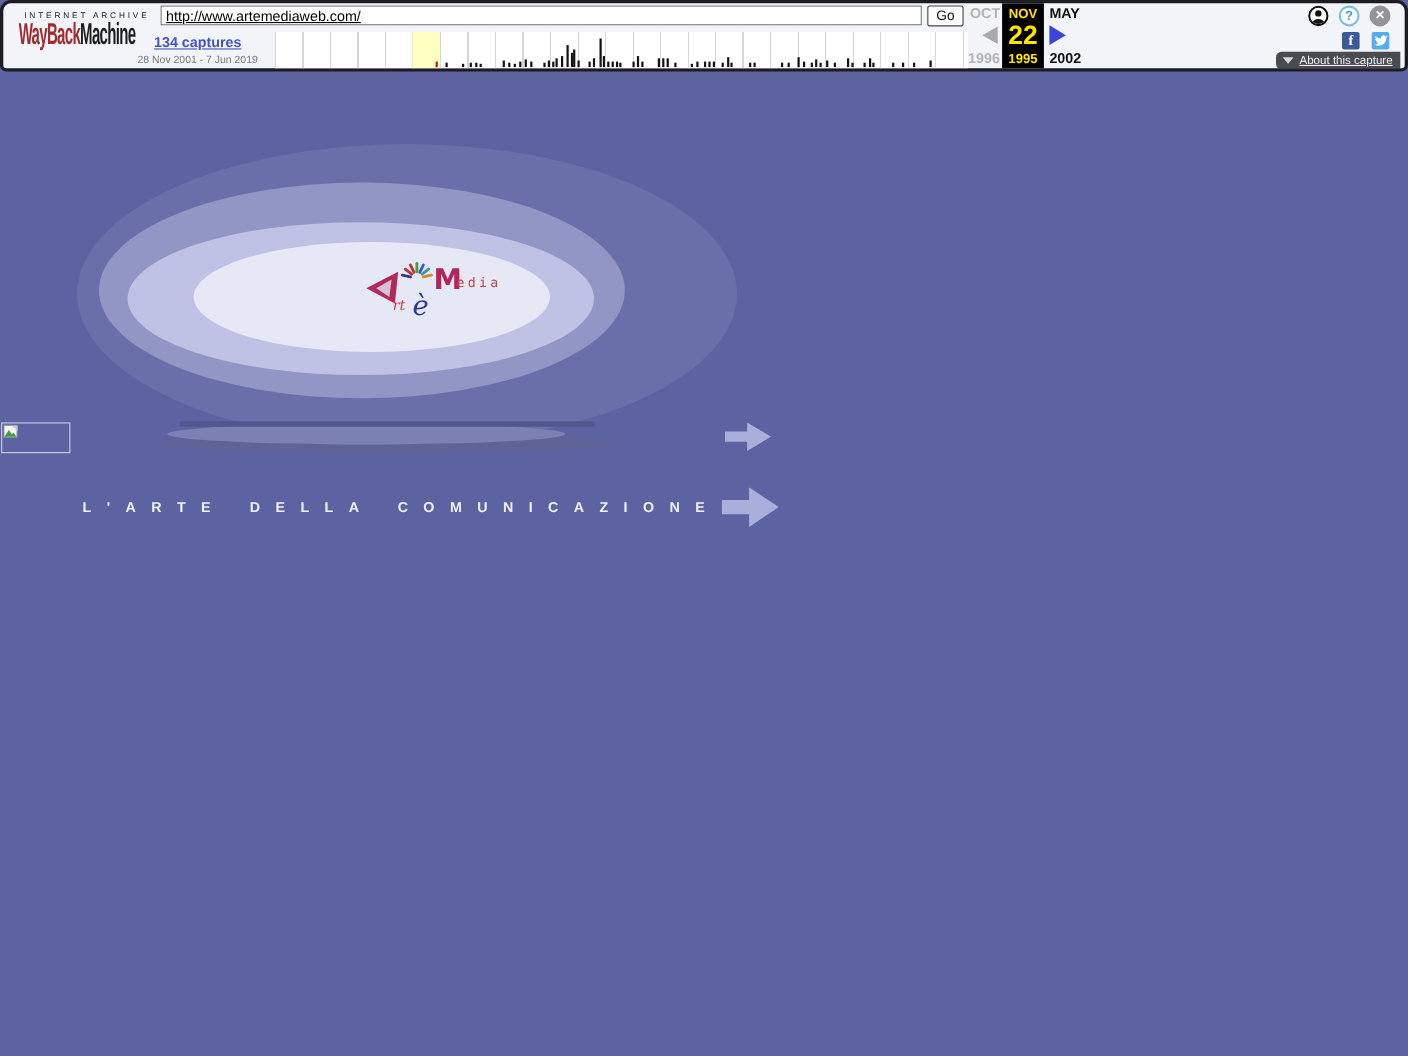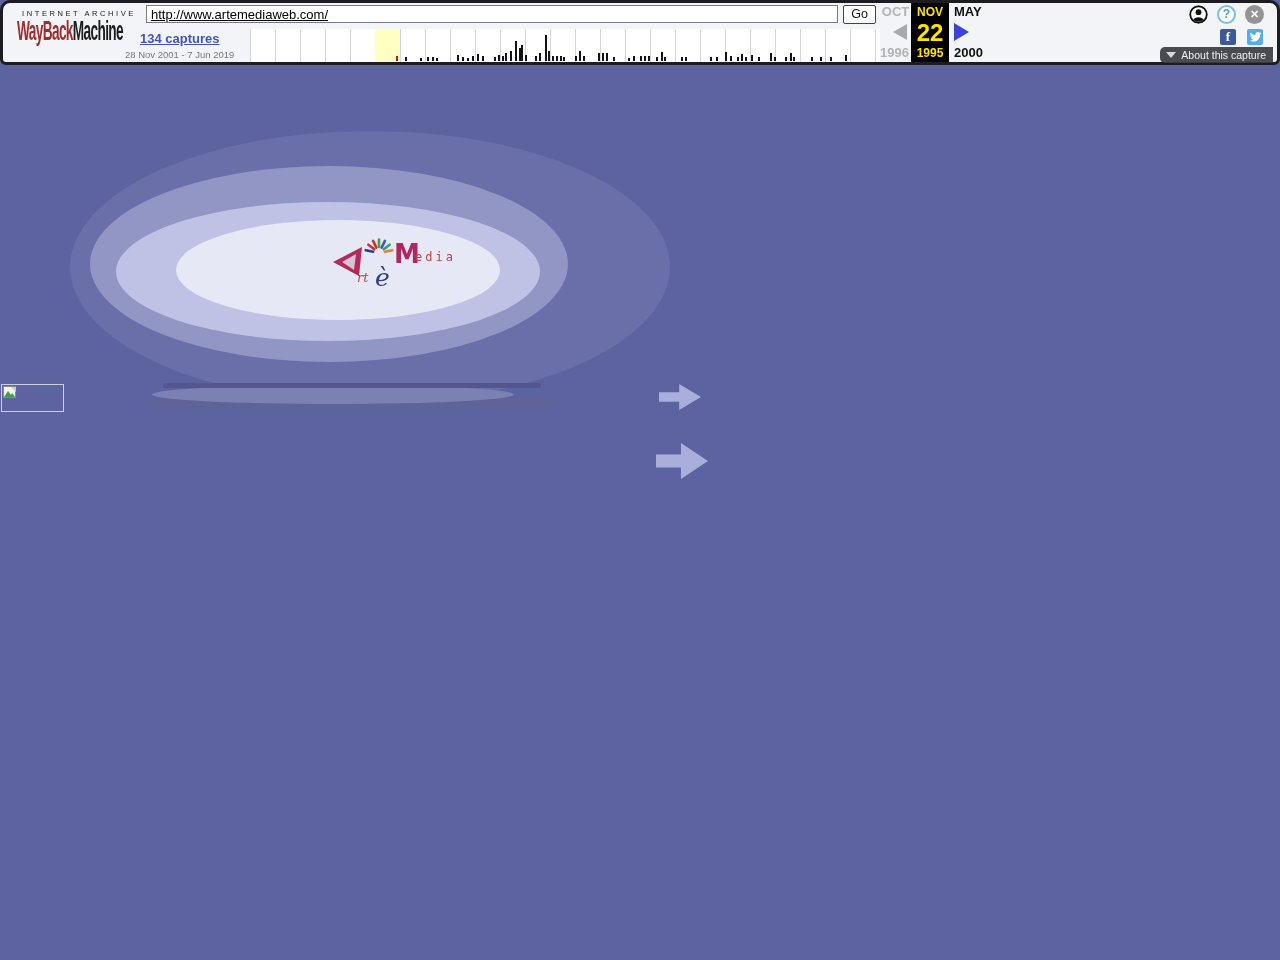--- a/index.html
+++ b/index.html
@@ -58,21 +58,21 @@
   .sq-icon { width:16px; height:16px; border-radius:2px; cursor:pointer; text-align:center; }
   .fb { left:1217px; top:26px; background:var(--facebook_blue); color:#fff; font-size:13px;
     font-weight:bold; line-height:16px; font-family:"Liberation Serif",serif; }
   .tw { left:1244px; top:26px; background:var(--twitter_blue); }
 
   .about-bar { right:4px; top:44px; height:16px; background:rgba(60,60,68,0.93);
     border-radius:5px 0 0 5px; display:flex; align-items:center; padding:0 7px 0 6px;
     cursor:pointer; gap:5px; }
   .about-bar .tri { width:0; height:0; border-left:5px solid transparent; border-right:5px solid transparent;
     border-top:6px solid #d9d9e2; }
-  .about-bar .lbl { font-size:10.5px; color:#efeff3; white-space:nowrap; }
+  .about-bar .lbl { font-size:10.5px; color:#efeff3; text-decoration:underline; white-space:nowrap; }
 
   
   .site { position:absolute; inset:0; z-index:1; }
   .site > * { position:absolute; }
   .ellipse { border-radius:50%; }
   .e1 { left:70px;  top:131px; width:600px; height:272px; background:var(--ellipse1); }
   .e2 { left:90px;  top:166px; width:478px; height:196px; background:var(--ellipse2); }
   .e3 { left:116px; top:202px; width:424px; height:139px; background:var(--ellipse3); }
   .e4 { left:176px; top:220px; width:324px; height:100px; background:var(--ellipse4); }
   .shadow-c { left:140px; top:394px; width:420px; height:18px; border-radius:50%; background:var(--shadow_dark); }
@@ -124,20 +124,21 @@
 
   <div class="broken-img">
     <svg width="14" height="14" viewBox="0 0 14 14">
       <rect x="0.5" y="0.5" width="12" height="11" fill="#f4f4f0" stroke="#8a8a92"></rect>
       <polygon points="1,11 5,5 8,9 9,7 12,11" fill="#3f9e4a"></polygon>
       <polygon points="8,1 13,1 13,6" fill="#c9c9d2"></polygon>
     </svg>
   </div>
 
   <div class="block-arrow arrow-1"></div>
+  <div class="tagline">L'ARTE DELLA COMUNICAZIONE</div>
   <div class="block-arrow arrow-2"></div>
 </div>
 
 <div class="wb-toolbar">
   <div class="ia-caps">INTERNET ARCHIVE</div>
   <div class="wb-logo"><span class="red">WayBack</span><span class="blk">Machine</span></div>
 
   <input class="url-input" value="http://www.artemediaweb.com/" style="">
   <div class="go-btn">Go</div>
 
@@ -217,21 +218,21 @@
   <div class="prev-year">1996</div>
 
   <div class="cur-box">
     <div class="m">NOV</div>
     <div class="d">22</div>
     <div class="m">1995</div>
   </div>
 
   <div class="next-month">MAY</div>
   <div class="next-arrow"></div>
-  <div class="next-year">2000</div>
+  <div class="next-year">2002</div>
 
   <svg class="circ-icon profile" style="position:absolute" viewBox="0 0 19 19">
     <circle cx="9.5" cy="9.5" r="8.3" fill="#fff" stroke="#111" stroke-width="1.9"></circle>
     <circle cx="9.5" cy="7.2" r="2.9" fill="#111"></circle>
     <path d="M4.2 14.8 a6.2 5.4 0 0 1 10.6 0 a8.3 8.3 0 0 1 -10.6 0 Z" fill="#111"></path>
   </svg>
   <div class="circ-icon help" style="position:absolute">?</div>
   <div class="circ-icon close" style="position:absolute">✕</div>
 
   <div class="sq-icon fb" style="position:absolute">f</div>

